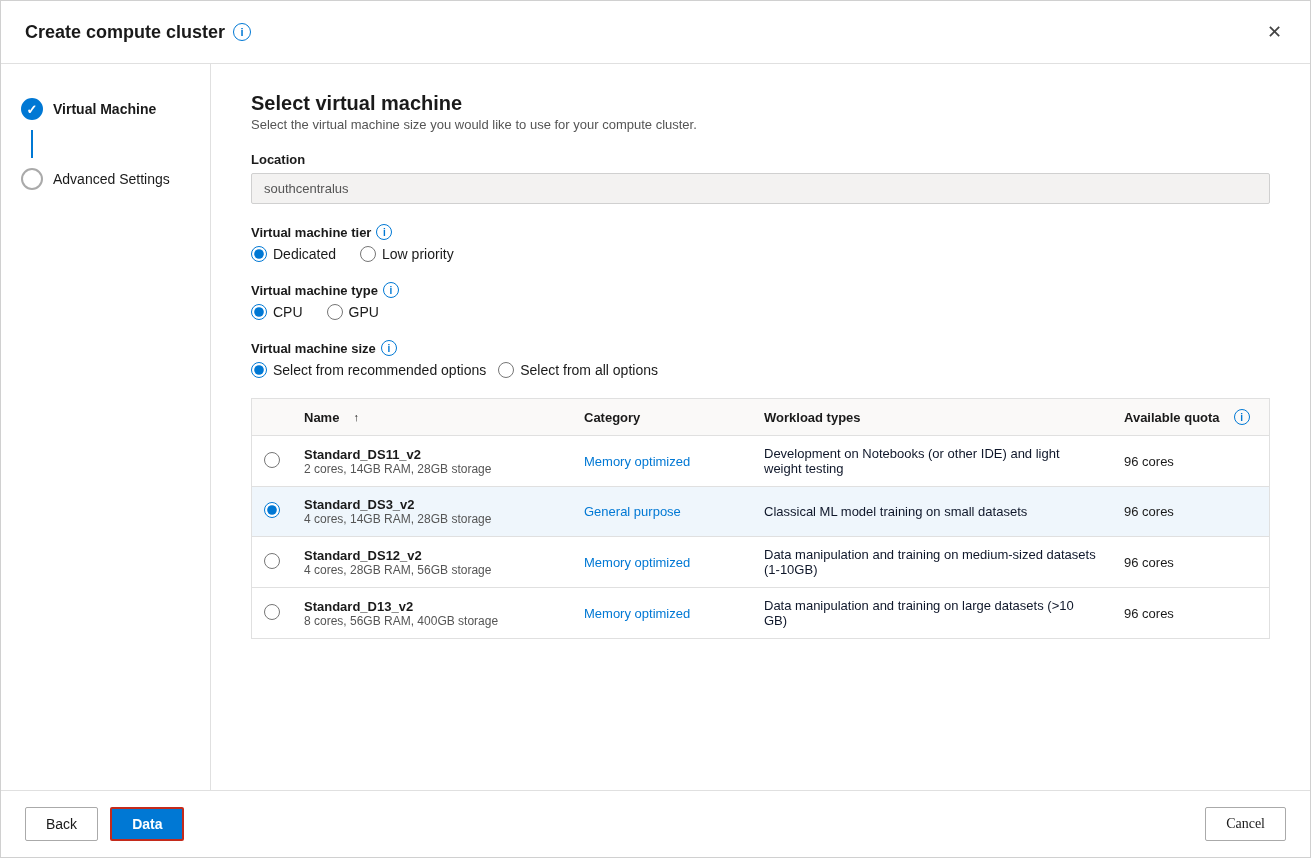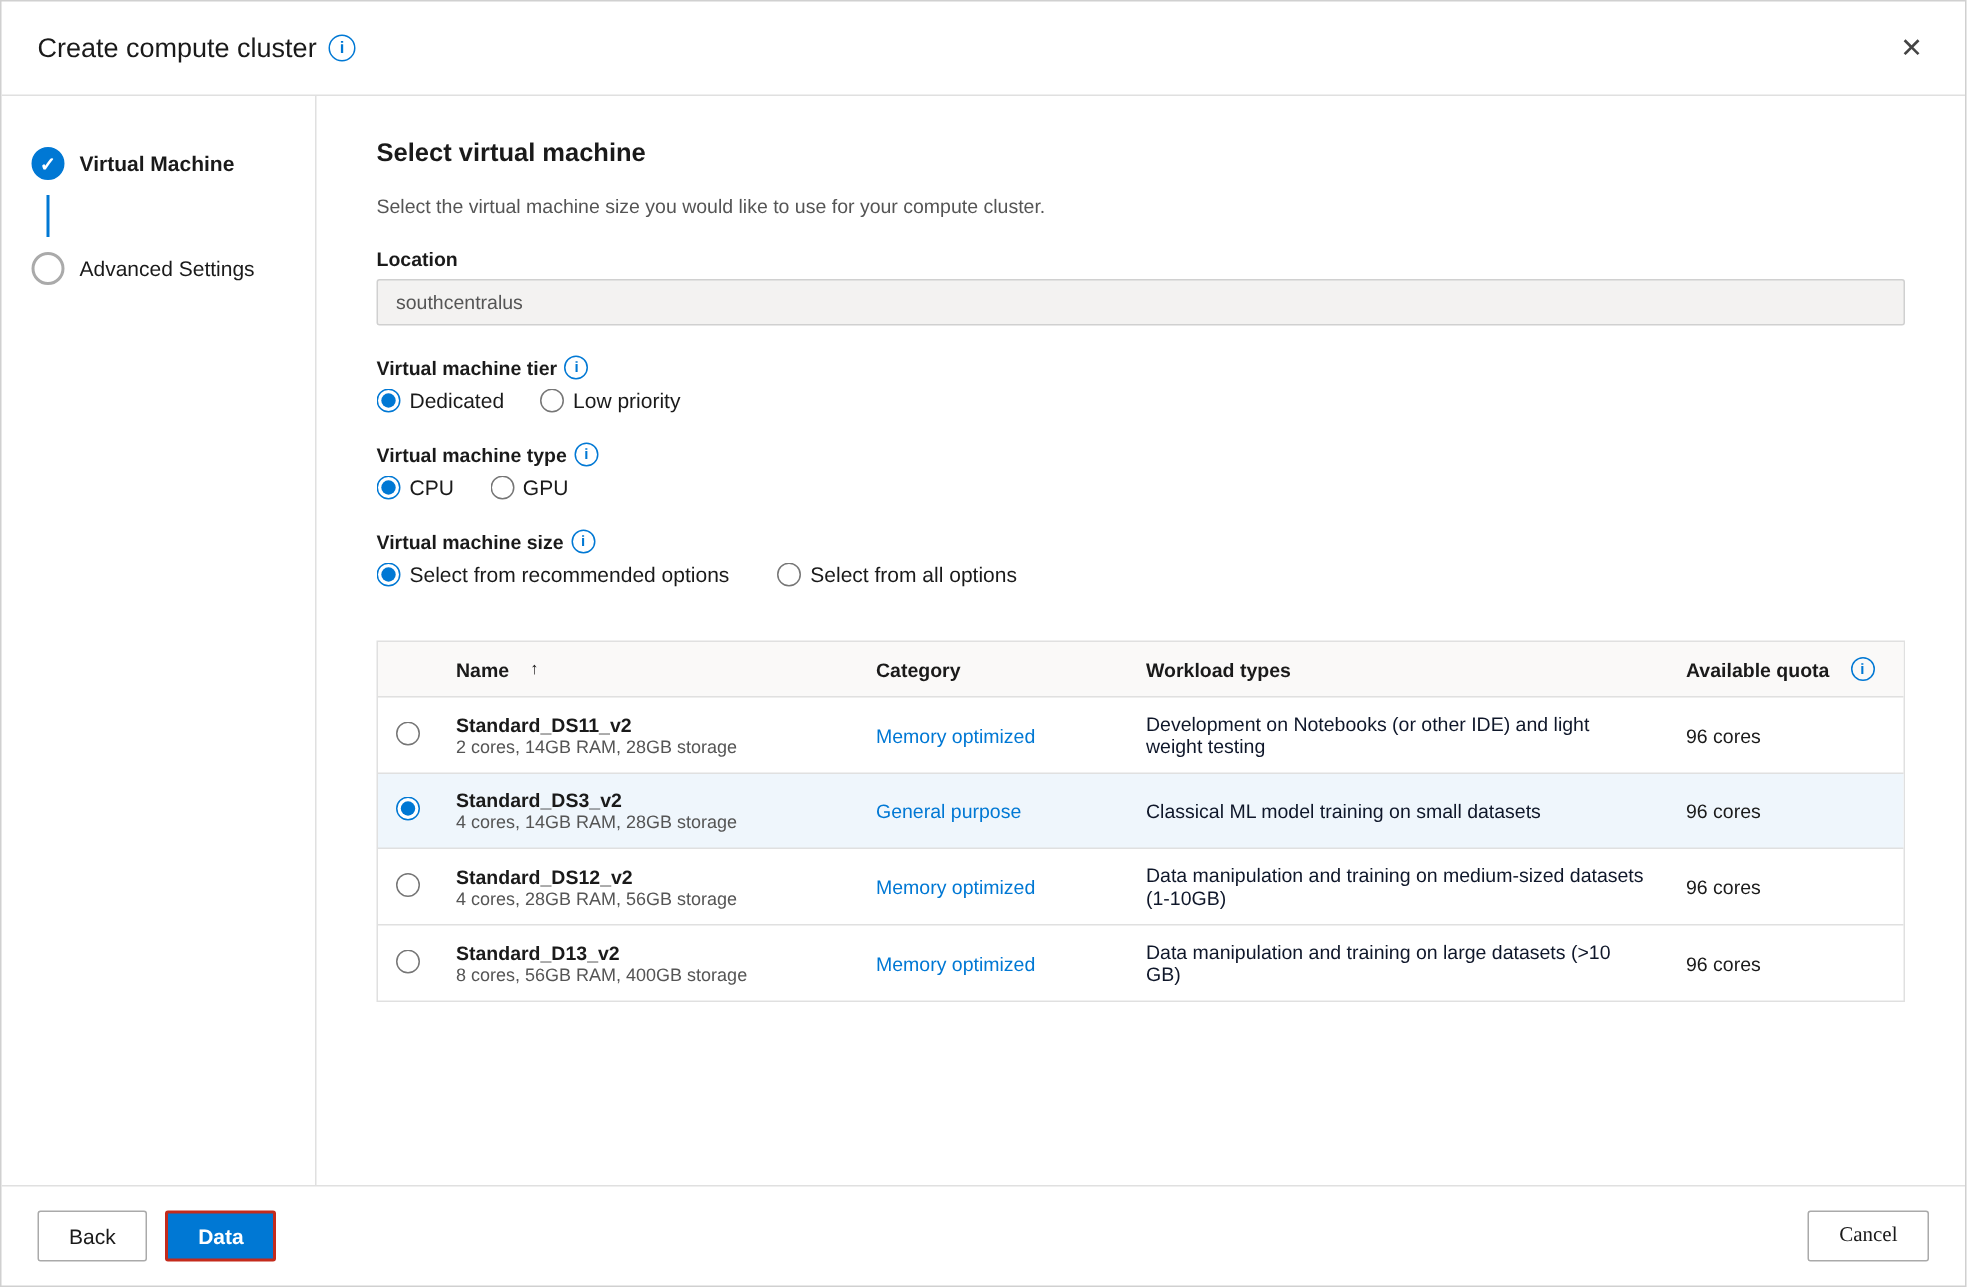--- a/index.html
+++ b/index.html
@@ -26,21 +26,21 @@
     }
 
     .dialog-title-area {
       display: flex;
       align-items: center;
       gap: 8px;
     }
 
     .dialog-title {
       font-size: 18px;
-      font-weight: 400;
+      font-weight: 700;
       color: #1a1a1a;
     }
 
     .info-icon {
       width: 18px;
       height: 18px;
       border-radius: 50%;
       border: 1.5px solid #0078d4;
       color: #0078d4;
       display: inline-flex;
@@ -112,23 +112,23 @@
       margin-left: 30px;
     }
 
     .main-content {
       flex: 1;
       overflow-y: auto;
       padding: 28px 40px 0 40px;
     }
 
     .section-title {
-      font-size: 17px;
-      font-weight: 600;
-      margin-bottom: 18px;
+      font-size: 20px;
+      font-weight: 600;
+      margin-bottom: 2px;
     }
 
     .section-subtitle {
       font-size: 13px;
       color: #555;
       margin-bottom: 20px;
     }
 
     .field-label {
       font-size: 13px;
@@ -167,22 +167,22 @@
 
     .radio-input {
       width: 16px;
       height: 16px;
       accent-color: #0078d4;
       cursor: pointer;
     }
 
     .vm-size-options {
       display: flex;
-      gap: 32px;
-      margin-bottom: 36px;
+      gap: 12px;
+      margin-bottom: 20px;
       align-items: flex-end;
     }
 
     .table-container {
       border: 1px solid #e0e0e0;
       margin-bottom: 16px;
     }
 
     .table-header {
       display: grid;

